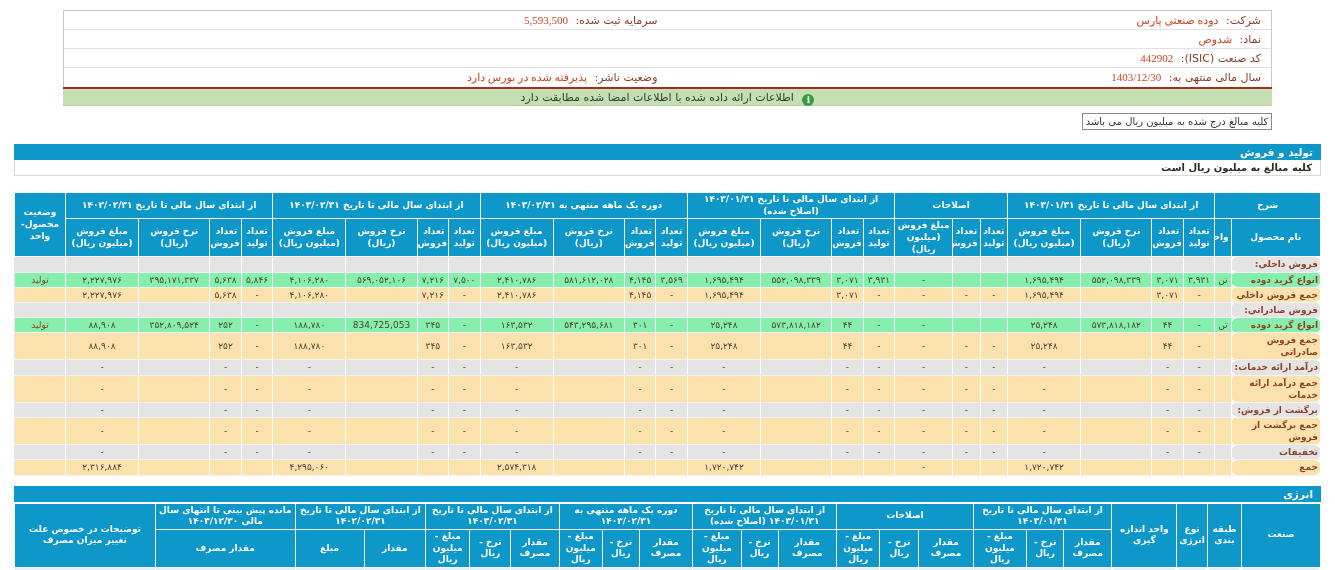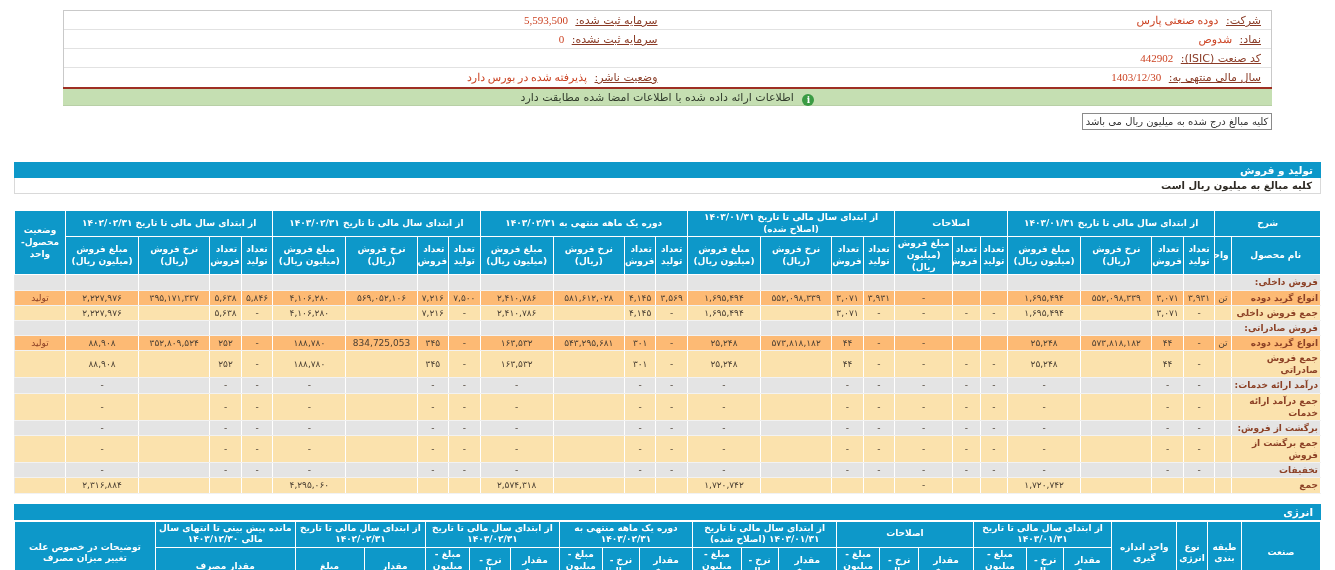--- a/index.html
+++ b/index.html
@@ -3,51 +3,51 @@
 <meta charset="utf-8">
 <style>
   * { box-sizing: border-box; }
   html,body { margin:0; padding:0; background:#fff; }
   body { width:1335px; height:570px; font-family:"DejaVu Sans",sans-serif; color:#4a3f33; overflow:hidden; }
 
   
   .meta-box { margin:10px 63px 0 63px; border:1px solid #c9c9c9; border-bottom:none; background:#fff; }
   .meta-row { display:flex; border-bottom:1px solid #e2e2e2; height:19px; line-height:18px; font-size:11px; }
   .meta-cell { width:50%; padding:0 10px; white-space:nowrap; overflow:hidden; }
-  .meta-cell .lab { color:#8a3b26;text-decoration:underline; }
+  .meta-cell .lab { color:#8a3b26; }
   .meta-cell .val { color:#cc4323; margin-right:4px;font-family:Liberation Serif, serif; }
 
   .banner { margin:0 63px; background:#c5dfb2; border-top:2px solid #9e2f23; border-bottom:1px solid #b8cfa6;
             text-align:center; font-size:11px; padding:2px 0 3px 0; color:#333d2e; height:19px; }
   .info-ico { display:inline-block; width:12px; height:12px; line-height:12px; border-radius:50%;
               background:#3a9b43; color:#fff; font-weight:bold; font-size:9px; text-align:center;
               vertical-align:-2px; margin-left:5px; font-family:"DejaVu Serif",serif; }
 
   .note-btn { margin:7px 63px 0 0; width:190px; height:17px; line-height:15px; background:#fff;
               border:1px solid #8a8a8a; font-size:10px; text-align:center; color:#333; cursor:pointer;
               font-family:"DejaVu Sans",sans-serif; display:block; padding:0; }
 
   
   .sec-bar { margin:0 14px; background:#0d98c9; color:#fff; font-size:10.5px; font-weight:bold;
              padding:2px 8px 3px 8px; height:16px; line-height:12px; }
-  .sec-bar.first { margin-top:32px; }
+  .sec-bar.first { margin-top:14px; }
   .sub-note { margin:0 14px; background:#fff; border:1px solid #d9d9d9; border-top:none;
               font-size:10px; font-weight:bold; color:#2e2a24; padding:2px 8px; height:16px; }
 
   
   table { border-collapse:collapse; table-layout:fixed; width:1307px; margin:0 14px; font-size:9px; }
   .prod-table { margin-top:16px; }
   th { background:#0d98c9; color:#fff; border:1px solid #fff; font-weight:bold;
        padding:1px 2px; text-align:center; vertical-align:middle; line-height:1.3; overflow:hidden; }
   td { border:1px solid #fff; padding:1px 2px; text-align:center; vertical-align:middle;
        overflow:hidden; white-space:nowrap; line-height:1.35; }
-  td.lbl { text-align:right; color:#8c4126; font-weight:bold; white-space:normal; }
+  td.lbl { text-align:right; color:#8c4126; font-weight:bold; white-space:normal;border-radius:7px; }
   td.st  { background:#fff; border:1px solid #e7e7e7; color:#8c4126; }
   tr.r-category td { background:#e4e4e4; }
-  tr.r-item td     { background:#fdba74; }
+  tr.r-item td     { background:#86efac; }
   tr.r-sum td      { background:#fbe2ad; }
   table, .prod-table td, .energy-table td { border-bottom-color:#f2f2f2; }
   .prod-table { border:1px solid #cfcfcf; }
   .energy-table { border:1px solid #cfcfcf; margin-top:1px; }
   tr.e-gray td { background:#ededed; }
   .energy-table td.lbl { white-space:normal; }
   .energy-table td.note-cell { background-clip:padding-box; }
   .sec-bar.energy { margin-top:10px; }
 </style>
 </head>
@@ -61,24 +61,20 @@
     </div>
     <div class="meta-cell">
       <span class="lab">سرمایه ثبت شده:</span>
       <span class="val">5,593,500</span>
     </div>
   </div>
   <div class="meta-row">
     <div class="meta-cell">
       <span class="lab">نماد:</span>
       <span class="val">شدوص</span>
-    </div>
-    <div class="meta-cell">
-      <span class="lab">سرمایه ثبت نشده:</span>
-      <span class="val">0</span>
     </div>
   </div>
   <div class="meta-row">
     <div class="meta-cell">
       <span class="lab">کد صنعت (ISIC):</span>
       <span class="val">442902</span>
     </div>
   </div>
   <div class="meta-row" style="border-bottom:none;">
     <div class="meta-cell">

